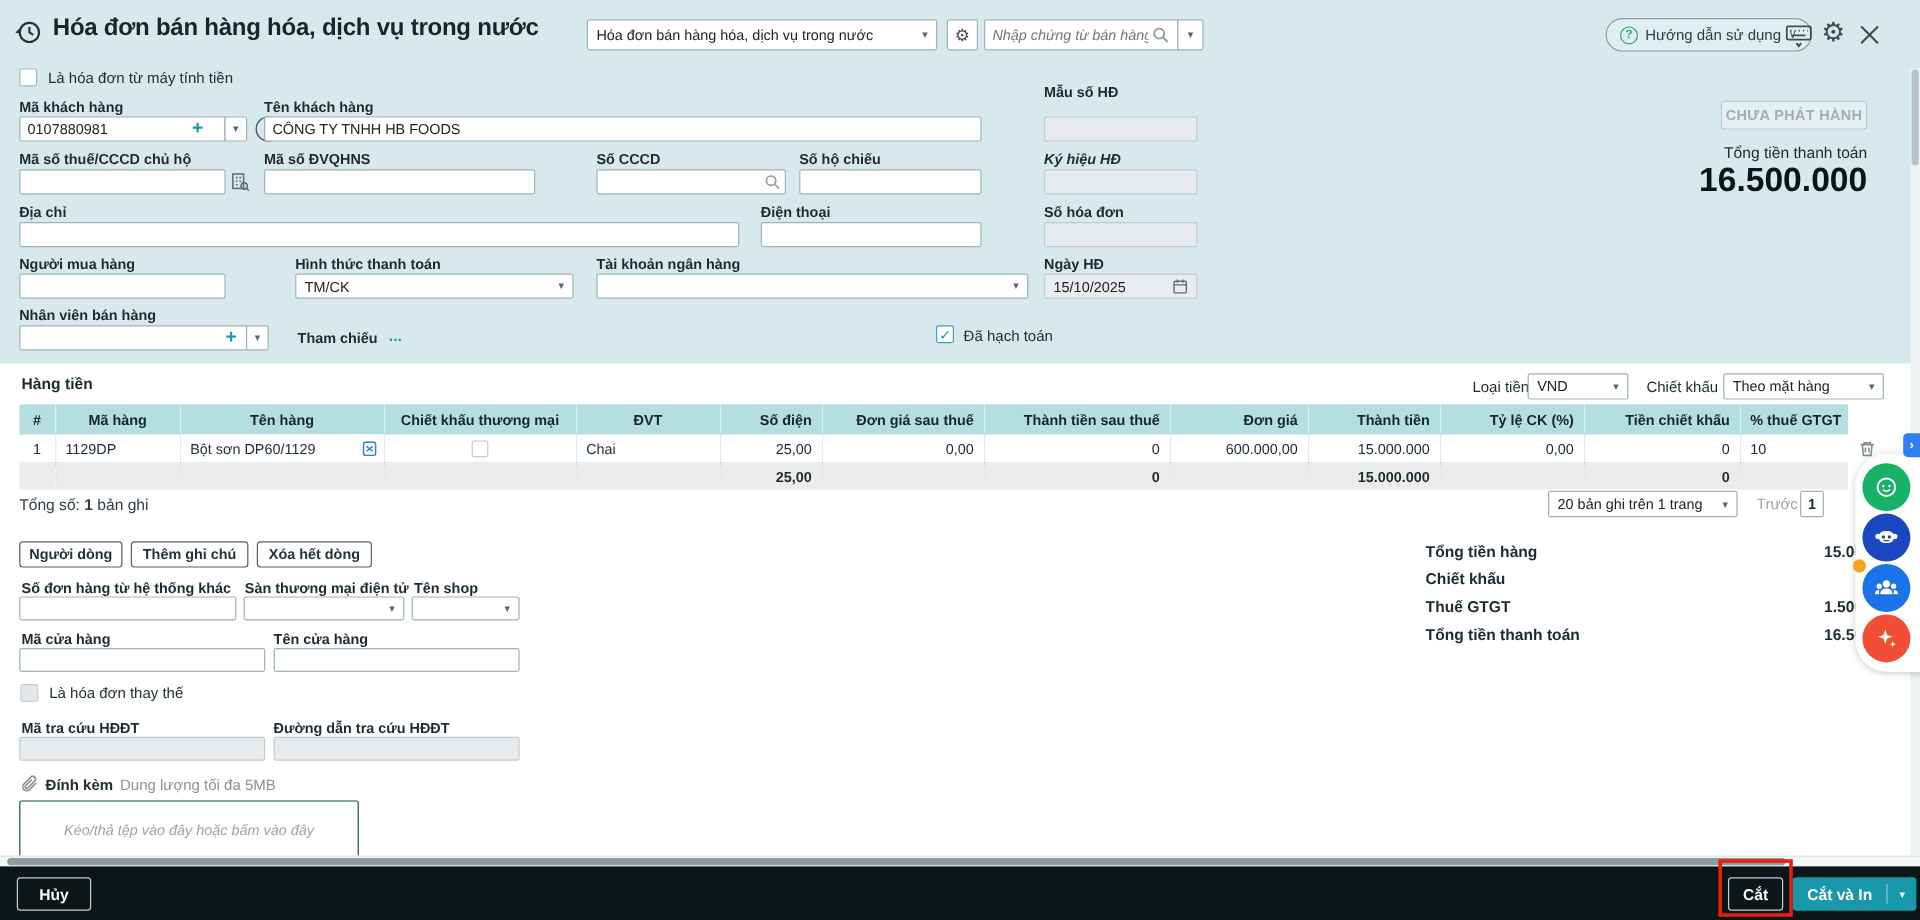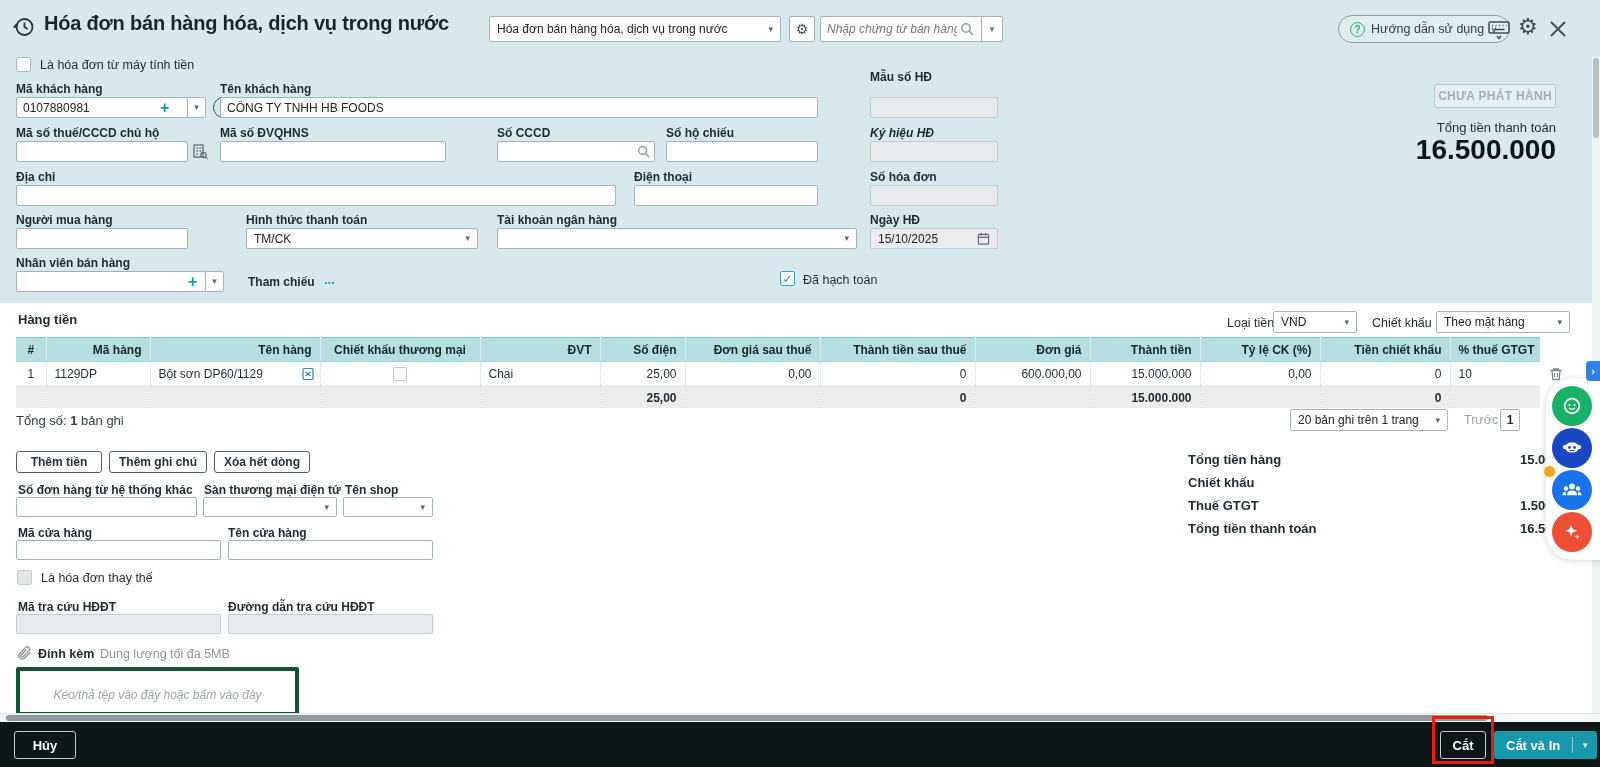--- a/index.html
+++ b/index.html
@@ -26,21 +26,21 @@
   .gear-glyph { font-size:19px; color:#3e4e54; line-height:1; }
   
   .badge { position:absolute; left:1434px; top:84px; width:122px; height:24px; border:1px solid #c2c9cc; border-radius:3px; background:rgba(255,255,255,0.35); color:#a6adb2; font-size:12px; font-weight:700; display:flex; align-items:center; justify-content:center; letter-spacing:0.3px; }
   .total-lbl { position:absolute; left:1300px; top:120px; width:256px; text-align:right; font-size:13px; color:#1c2b31; }
   .total-val { position:absolute; left:1300px; top:134px; width:256px; text-align:right; font-size:28px; font-weight:700; color:#0b1518; }
   
   .white-panel { position:absolute; left:0; top:303px; width:1600px; height:419px; background:#fff; }
   
   .tbl-wrap { position:absolute; left:16px; top:337px; width:1524px; height:71px; overflow:hidden; }
   table { border-collapse:collapse; table-layout:fixed; width:1524px; font-size:12px; }
-  th { background:#b5dee1; font-weight:700; height:24px; padding:0 8px; border-top:1px solid #79c4cb; border-bottom:1px solid #a3d6da; border-right:1px solid #d8eef0; color:#17262b; white-space:nowrap; overflow:hidden; text-align:right; }
+  th { background:#b5dee1; font-weight:700; height:24px; padding:0 8px; border-top:1px solid #79c4cb; border-bottom:1px solid #a3d6da; border-right:1px solid #d8eef0; color:#17262b; white-space:nowrap; overflow:hidden; text-align:center; }
   td { background:#fff; height:24px; padding:0 8px; border-right:1px dotted #bcdfe3; border-bottom:1px solid #e4edef; white-space:nowrap; overflow:hidden; }
   tfoot td { background:#ececec; font-weight:700; border-right:1px dotted #d8d8d8; border-bottom:none; }
   .num { text-align:right; }
   .ctr { text-align:center; }
   
   .o-btn { position:absolute; height:22px; background:#fff; border:1px solid #4f6066; border-radius:3px; font-size:12px; font-weight:700; color:#22343a; display:flex; align-items:center; justify-content:center; cursor:pointer; font-family:inherit; }
   
   .sum-lbl { position:absolute; left:1188px; font-size:13px; font-weight:700; color:#1c2b31; }
   .sum-val { position:absolute; left:1520px; font-size:13px; font-weight:700; color:#1c2b31; white-space:nowrap; z-index:1; }
   
@@ -331,21 +331,21 @@
     <span style="font-weight:700;">1</span>
     <span>bản ghi</span>
   </div>
   <div class="selbox" style="left:1290px;top:409px;width:158px;height:22px;">
     <span>20 bản ghi trên 1 trang</span>
     <span class="caret">▾</span>
   </div>
   <div class="abs" style="left:1464px;top:413px;font-size:12.5px;color:#9aa4a8;">Trước</div>
   <div class="abs" style="left:1500px;top:409px;width:20px;height:22px;border:1px solid #9fb3ba;border-radius:2px;background:#fff;font-size:12px;font-weight:700;display:flex;align-items:center;justify-content:center;">1</div>
 
-  <button class="o-btn" style="left:16px;top:451px;width:86px;">Thêm tiền</button>
+  <button class="o-btn" style="left:16px;top:451px;width:86px;">Người dòng</button>
   <button class="o-btn" style="left:109px;top:451px;width:98px;">Thêm ghi chú</button>
   <button class="o-btn" style="left:214px;top:451px;width:96px;">Xóa hết dòng</button>
 
   <div class="sum-lbl" style="top:452px;">Tổng tiền hàng</div>
   <div class="sum-val" style="top:452px;">15.000.000</div>
   <div class="sum-lbl" style="top:475px;">Chiết khấu</div>
   <div class="sum-val" style="top:475px;"></div>
   <div class="sum-lbl" style="top:498px;">Thuế GTGT</div>
   <div class="sum-val" style="top:498px;">1.500.000</div>
   <div class="sum-lbl" style="top:521px;">Tổng tiền thanh toán</div>
@@ -378,21 +378,21 @@
   <input class="inp dis" style="left: 228px; top: 614px; width: 205px; height: 20px;" disabled="" value="">
 
   <span class="abs" style="left:16px;top:645px;">
     <svg width="16" height="16" viewBox="0 0 24 24" fill="none" stroke="#8a9397" stroke-width="2">
         <path d="M21.4 11.05l-8.49 8.49a5 5 0 0 1-7.07-7.07l8.49-8.49a3.5 3.5 0 0 1 4.95 4.95l-8.49 8.49a2 2 0 0 1-2.83-2.83l7.78-7.78"></path>
       </svg>
   </span>
   <div class="lbl" style="left:38px;top:647px;font-size:12.5px;">Đính kèm</div>
   <div class="lbl lbl-reg" style="left:100px;top:647px;color:#8a9397;">Dung lượng tối đa 5MB</div>
 
-  <div class="abs" style="left:16px;top:667px;width:283px;height:49px;border:4px solid #14532d;border-radius:2px;background:#fff;">
+  <div class="abs" style="left:16px;top:667px;width:283px;height:49px;border:1px solid #14532d;border-radius:2px;background:#fff;">
     <div class="ital" style="position:absolute;left:0;top:17px;width:100%;text-align:center;font-size:12px;">Kéo/thả tệp vào đây hoặc bấm vào đây</div>
   </div>
 
   <div class="float-panel"></div>
   <div class="fab" style="top:386px;background:#17b267;">
     <svg width="22" height="22" viewBox="0 0 24 24" fill="none">
         <circle cx="12" cy="12" r="8" stroke="#fff" stroke-width="1.8"></circle>
         <circle cx="9.2" cy="11" r="1.2" fill="#fff"></circle>
         <circle cx="14.8" cy="11" r="1.2" fill="#fff"></circle>
         <path d="M9 14.5c1.8 1.3 4.2 1.3 6 0" stroke="#fff" stroke-width="1.4" stroke-linecap="round"></path>

